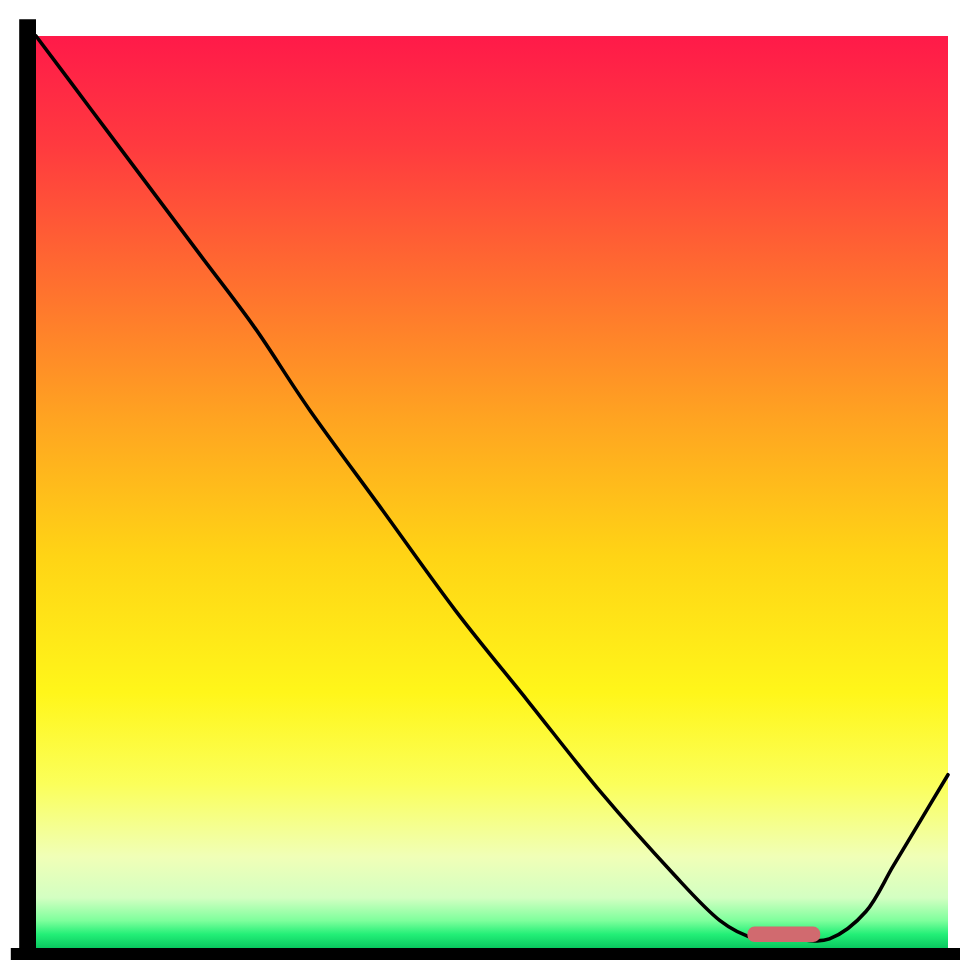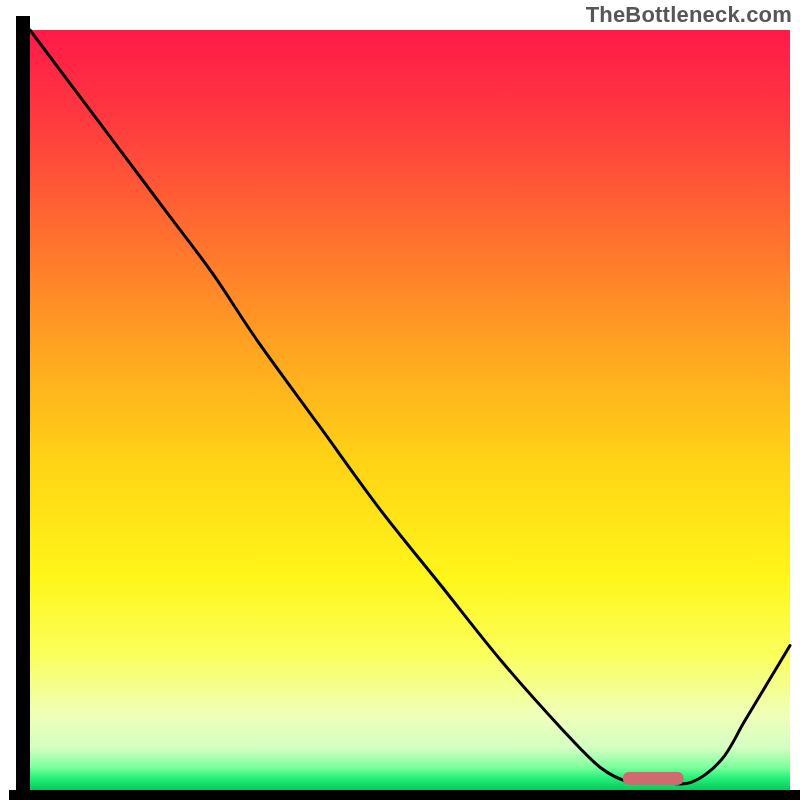--- a/index.html
+++ b/index.html
@@ -33,21 +33,20 @@
     top: 0;
     width: 800px;
     height: 800px;
   }
 </style>
 </head>
 <body>
 
 <div class="frame">
 
-  <div class="watermark">TheBottleneck.com</div>
 
   <svg class="chart" viewBox="0 0 800 800">
     <defs>
       <linearGradient id="bg-grad" x1="0" y1="0" x2="0" y2="1">
 
       <stop offset="0%" stop-color="#ff1a49"></stop>
           <stop offset="12%" stop-color="#ff3a3f"></stop>
           <stop offset="27%" stop-color="#ff6f2f"></stop>
           <stop offset="42%" stop-color="#ffa421"></stop>
           <stop offset="56.99999999999999%" stop-color="#ffd415"></stop>

